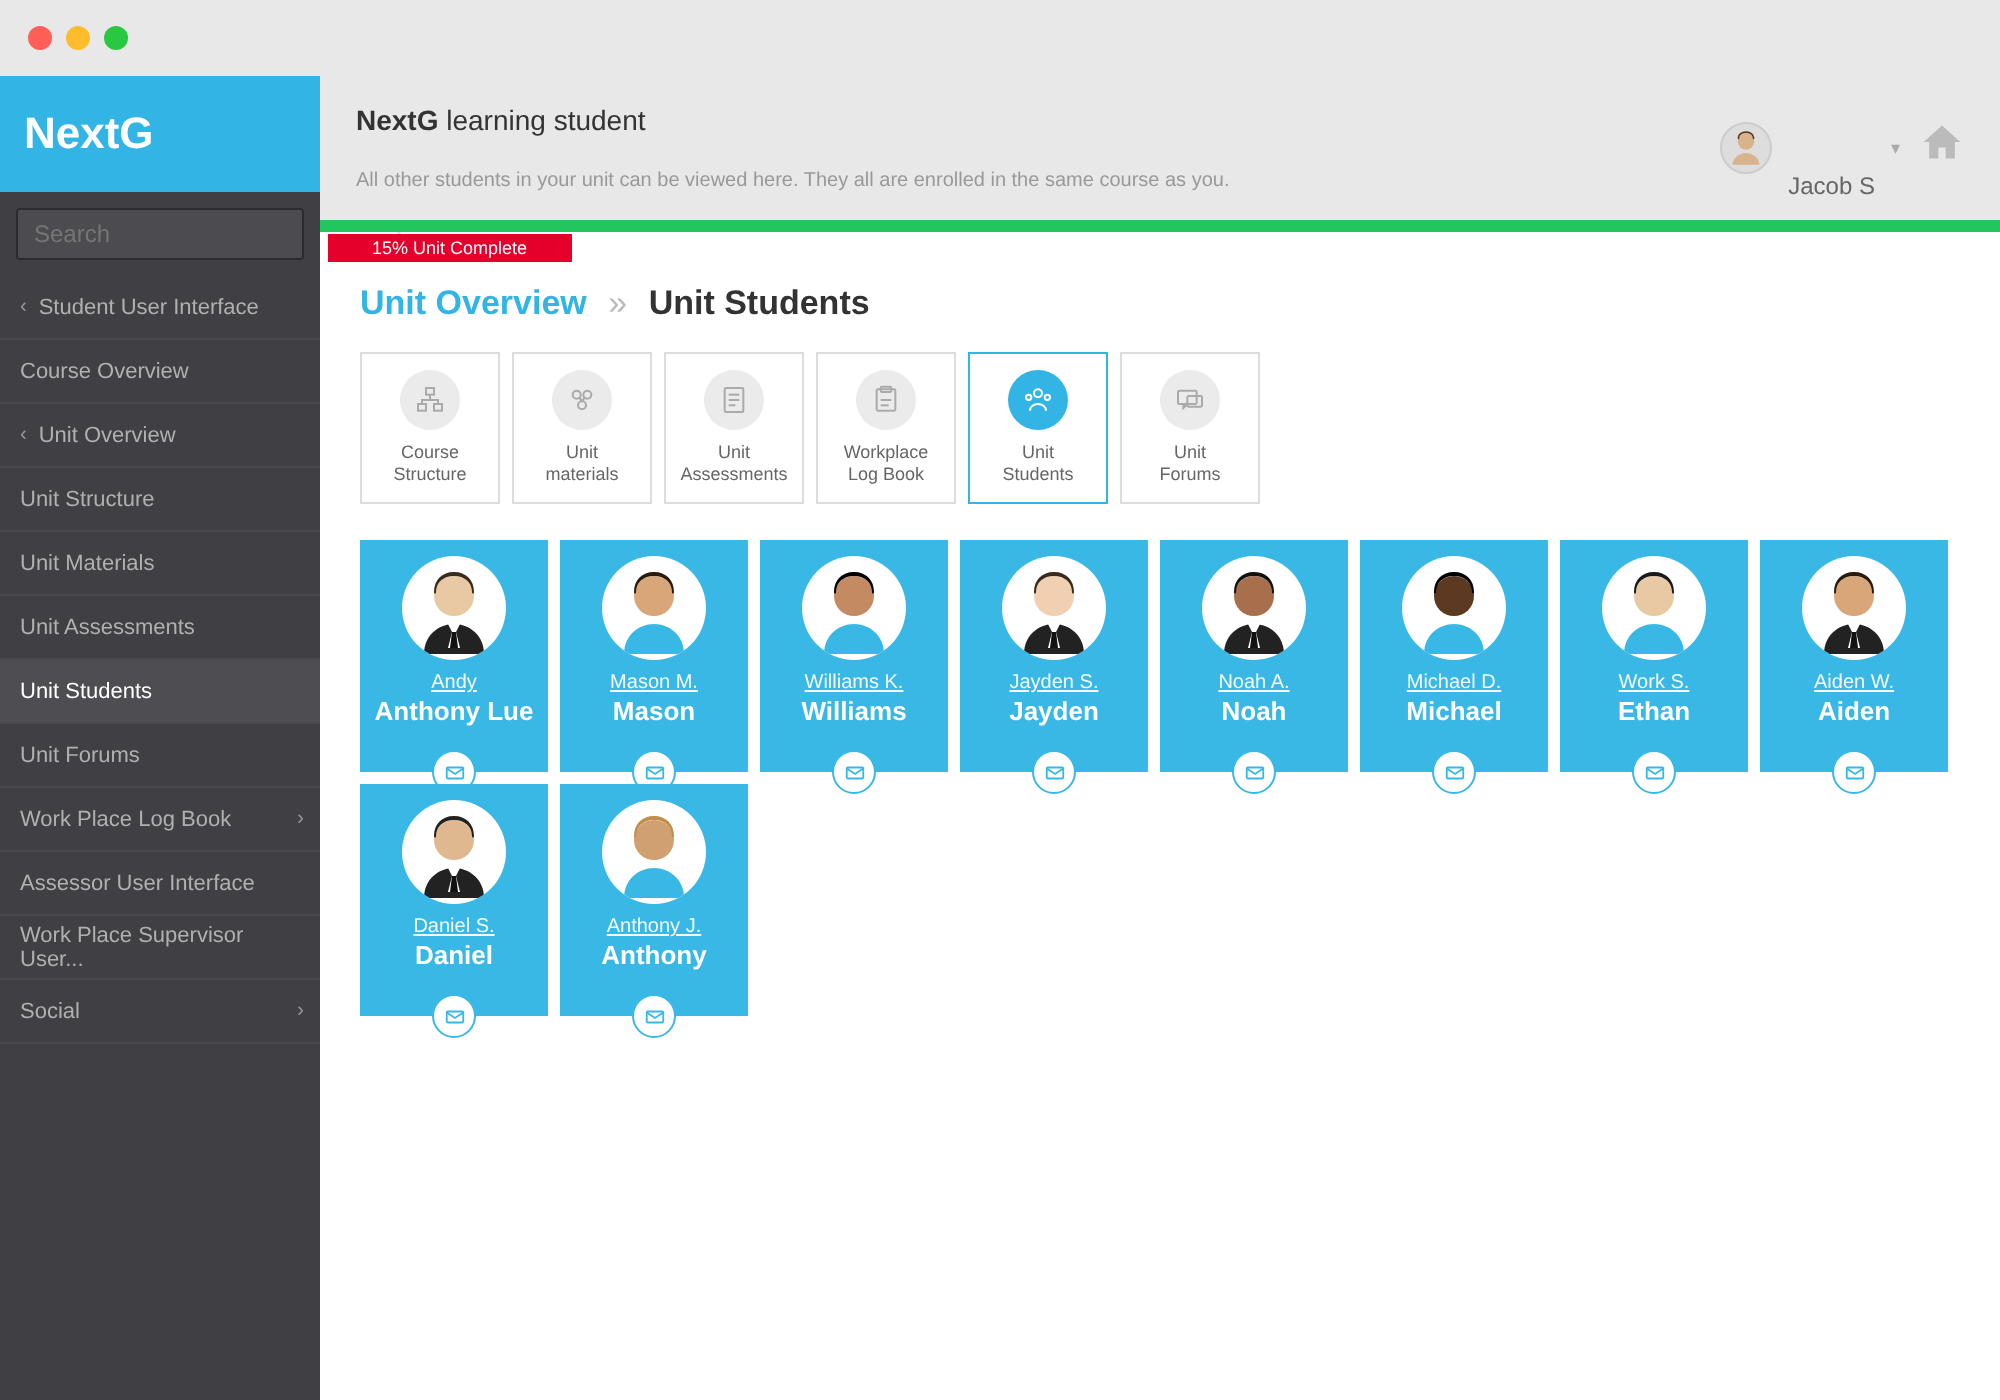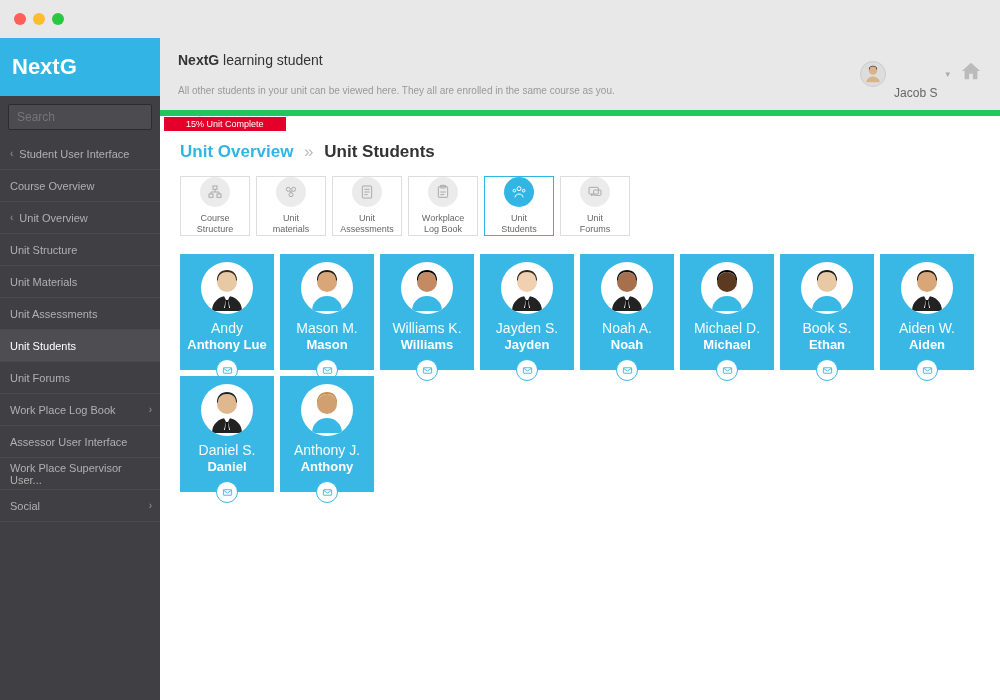--- a/index.html
+++ b/index.html
@@ -31,30 +31,30 @@
   .user-name { font-size:12px; color:#666;margin-top:38px;}
   .home-ic { color:#bbb; font-size:22px; margin-left:10px; cursor:pointer;}
   .page { padding:0 0 0 0; }
   .badge-row { height:14px;}
   .progress-badge { background:#e4002b; color:#fff; font-size:9px; padding:2px 22px; display:inline-block; margin-left:4px;}
   .breadcrumb { padding:12px 20px 14px 20px; font-size:17px; font-weight:bold;}
   .breadcrumb .bc1 { color:#32b5e5;}
   .breadcrumb .sep { color:#bbb; margin:0 6px; font-weight:normal;}
   .breadcrumb .bc2 { color:#333;}
   .tabs { display:flex; gap:6px; padding:0 20px;}
-  .tab { width:70px; height:60px; border:1px solid #ddd; display:flex; flex-direction:column; align-items:center; justify-content:center; gap:6px; cursor:pointer; background:#fff;}
+  .tab { width:70px; height:76px; border:1px solid #ddd; display:flex; flex-direction:column; align-items:center; justify-content:center; gap:6px; cursor:pointer; background:#fff;}
   .tab .ticon { width:30px; height:30px; border-radius:50%; background:#ebebeb; display:flex; align-items:center; justify-content:center; color:#aaa;}
   .tab.active { border-color:#32b5e5;}
   .tab.active .ticon { background:#32b5e5; color:#fff;}
   .tab .tlabel { text-align:center; font-size:9px; line-height:1.2; color:#666; white-space:pre-line;}
   .grid { padding:18px 20px; display:flex; flex-wrap:wrap; gap:6px;}
   .card { width:94px; height:116px; background:#39b8e6; position:relative; display:flex; flex-direction:column; align-items:center; padding-top:8px;}
   .card .av { width:52px; height:52px; border-radius:50%; background:#fff; overflow:hidden; display:flex; align-items:center; justify-content:center;}
   .card .av svg { width:46px; height:46px;}
-  .card .stu-sub { font-size:14px; color:#fff; margin-top:6px; opacity:.95;}
+  .card .stu-sub { font-size:10px; color:#fff; margin-top:6px; opacity:.95;text-decoration:underline;}
   .card .stu-name { font-size:13px; color:#fff; font-weight:600; margin-top:1px;}
   .card .mail { position:absolute; bottom:-11px; left:50%; transform:translateX(-50%); width:22px; height:22px; border-radius:50%; background:#fff; border:1px solid #39b8e6; display:flex; align-items:center; justify-content:center; cursor:pointer;}
   .card .mail svg { width:11px; height:11px; }
 </style>
 </head>
 <body>
 
 <div class="mac-bar">
   <div class="mac-dot dot-r"></div>
   <div class="mac-dot dot-y"></div>
@@ -344,21 +344,21 @@
           </div>
           <div class="card">
             <div class="av">
               <svg viewBox="0 0 46 46">
                 <circle cx="23" cy="23" r="23" fill="#fff"></circle>
                 <circle cx="23" cy="17" r="10" fill="#e8c9a4"></circle>
                 <path d="M13 15c0-6 4-10 10-10s10 4 10 10c0 1-1 1-1 0 0-5-4-8-9-8s-9 3-9 8c0 1-1 1-1 0" fill="#1a1a1a"></path>
                 <path d="M8 46c0-9 7-15 15-15s15 6 15 15" fill="#39b8e6"></path>
               </svg>
             </div>
-            <div class="stu-sub">Book S.</div>
+            <div class="stu-sub">Work S.</div>
             <div class="stu-name">Ethan</div>
             <div class="mail">
               <svg viewBox="0 0 24 24" fill="none" stroke="#39b8e6" stroke-width="2">
                 <rect x="3" y="6" width="18" height="12" rx="1"></rect>
                 <path d="M3 7l9 6 9-6"></path>
               </svg>
             </div>
           </div>
           <div class="card">
             <div class="av">

